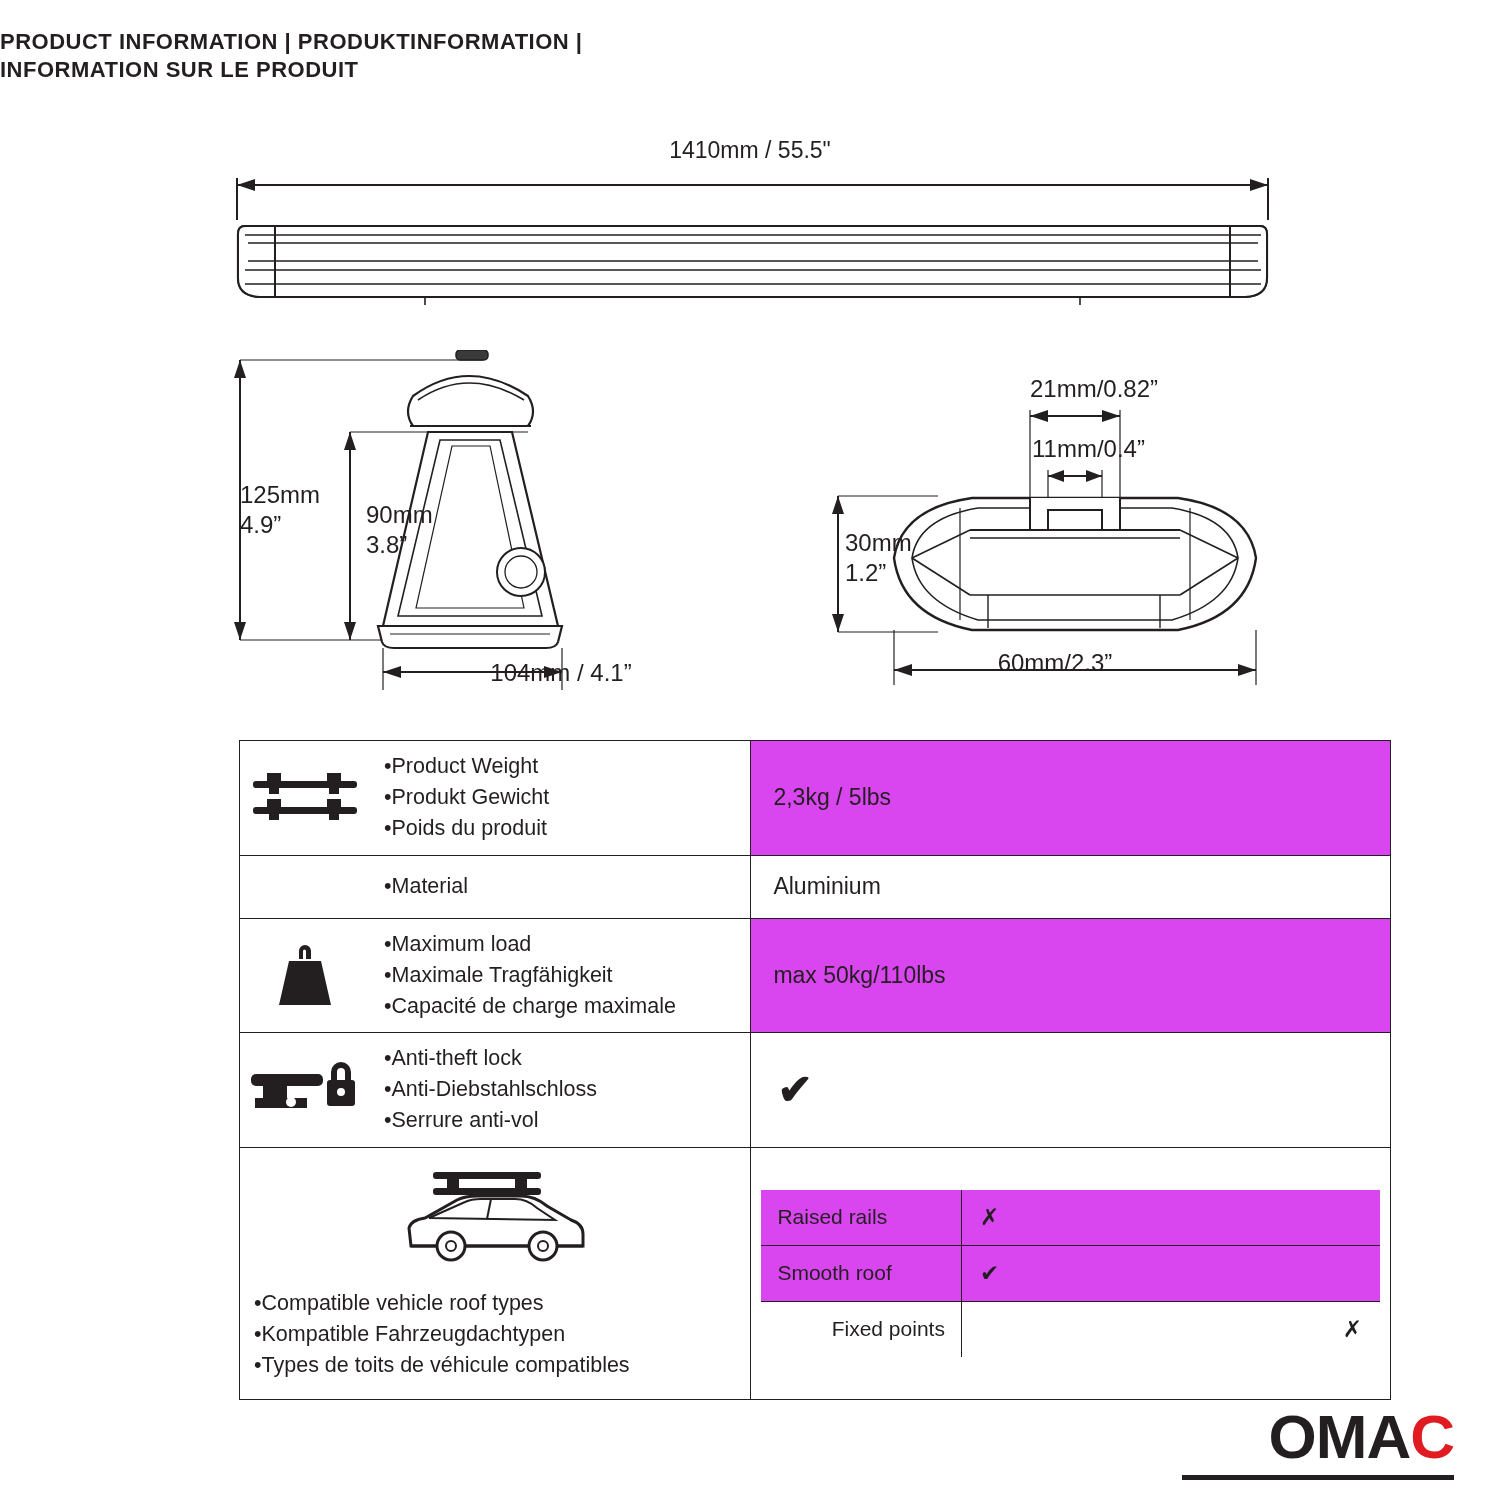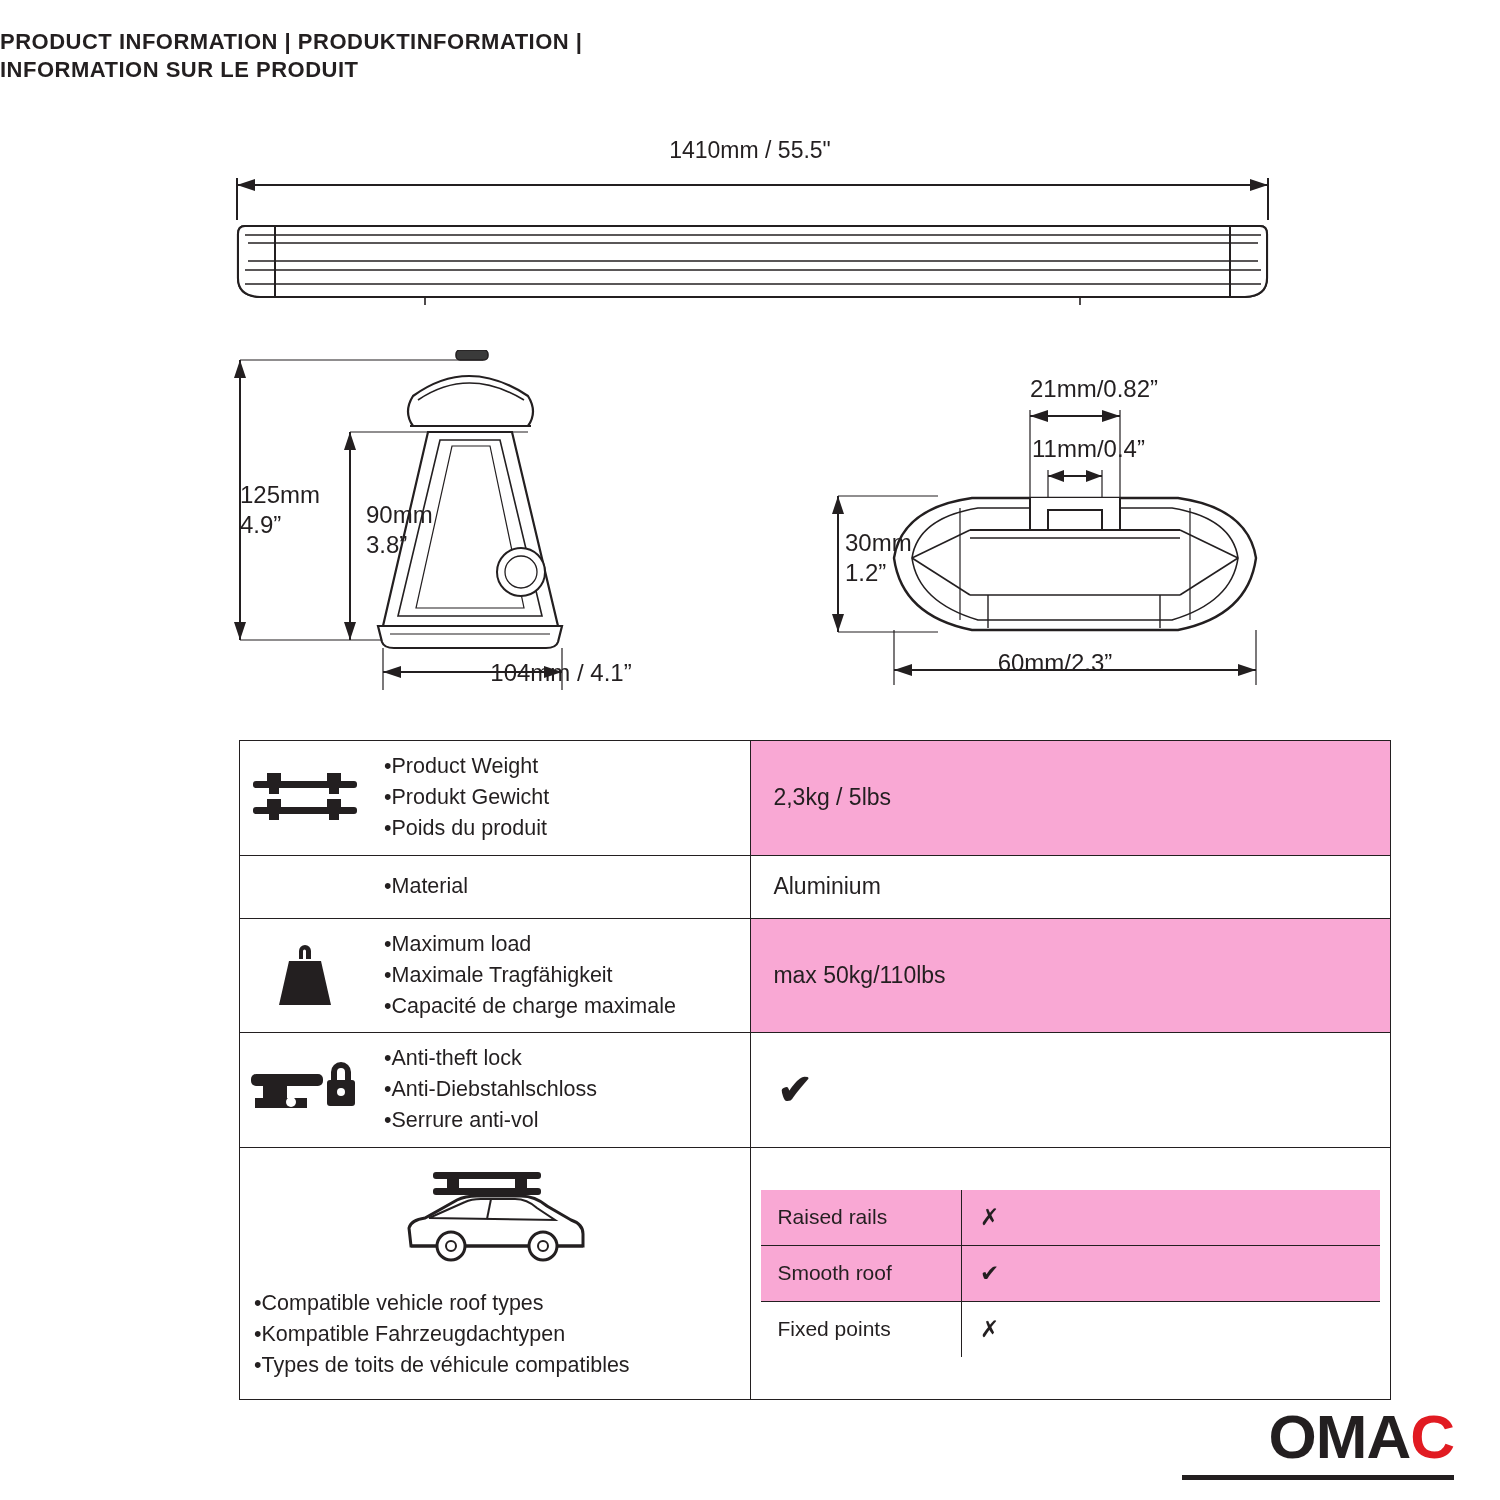--- a/index.html
+++ b/index.html
@@ -47,34 +47,34 @@
     font-size:21px;
   }
   .tbl td {
     border:1px solid #231f20;
     vertical-align:middle;
     padding:0;
   }
   .cell-pad { padding:10px 14px; }
   .lbl-cell { width:455px; }
   .val-cell { width:569px; }
-  .shade { background:#f9a8d4; }
+  .shade { background:#d946ef; }
   .bullets { font-size:21.5px; line-height:1.45; white-space:pre-line; }
   .value-txt { font-size:23px; padding-left:22px; }
   .icon-row { display:flex; align-items:center; }
   .icon-box { width:130px; flex:0 0 130px; display:flex; align-items:center; justify-content:center; }
   .txt-box { flex:1 1 auto; }
   .check { font-size:42px; line-height:1; padding-left:26px; font-weight:bold; }
   .sub-tbl { width:100%; border-collapse:collapse; }
   .sub-tbl td { border:1px solid #231f20; font-size:21px; }
   .sub-tbl td.name { width:200px; padding:14px 16px; }
   .sub-tbl td.mark { padding:14px 18px; font-size:23px; }
   .sub-tbl tr td { border-left:none; }
   .sub-tbl tr:first-child td { border-top:none; }
-  .sub-tbl tr:last-child td { border-bottom:none; }
+  .sub-tbl tr:last-child td { border-bottom:none;text-align:right; }
   .sub-tbl td.mark { border-right:none; }
 
   
   .logo {
     position:absolute;
     right:46px; bottom:28px;
     display:flex; align-items:center;
     font-size:62px; font-weight:bold; letter-spacing:-1px;
   }
   .logo .o { color:#231f20; }

